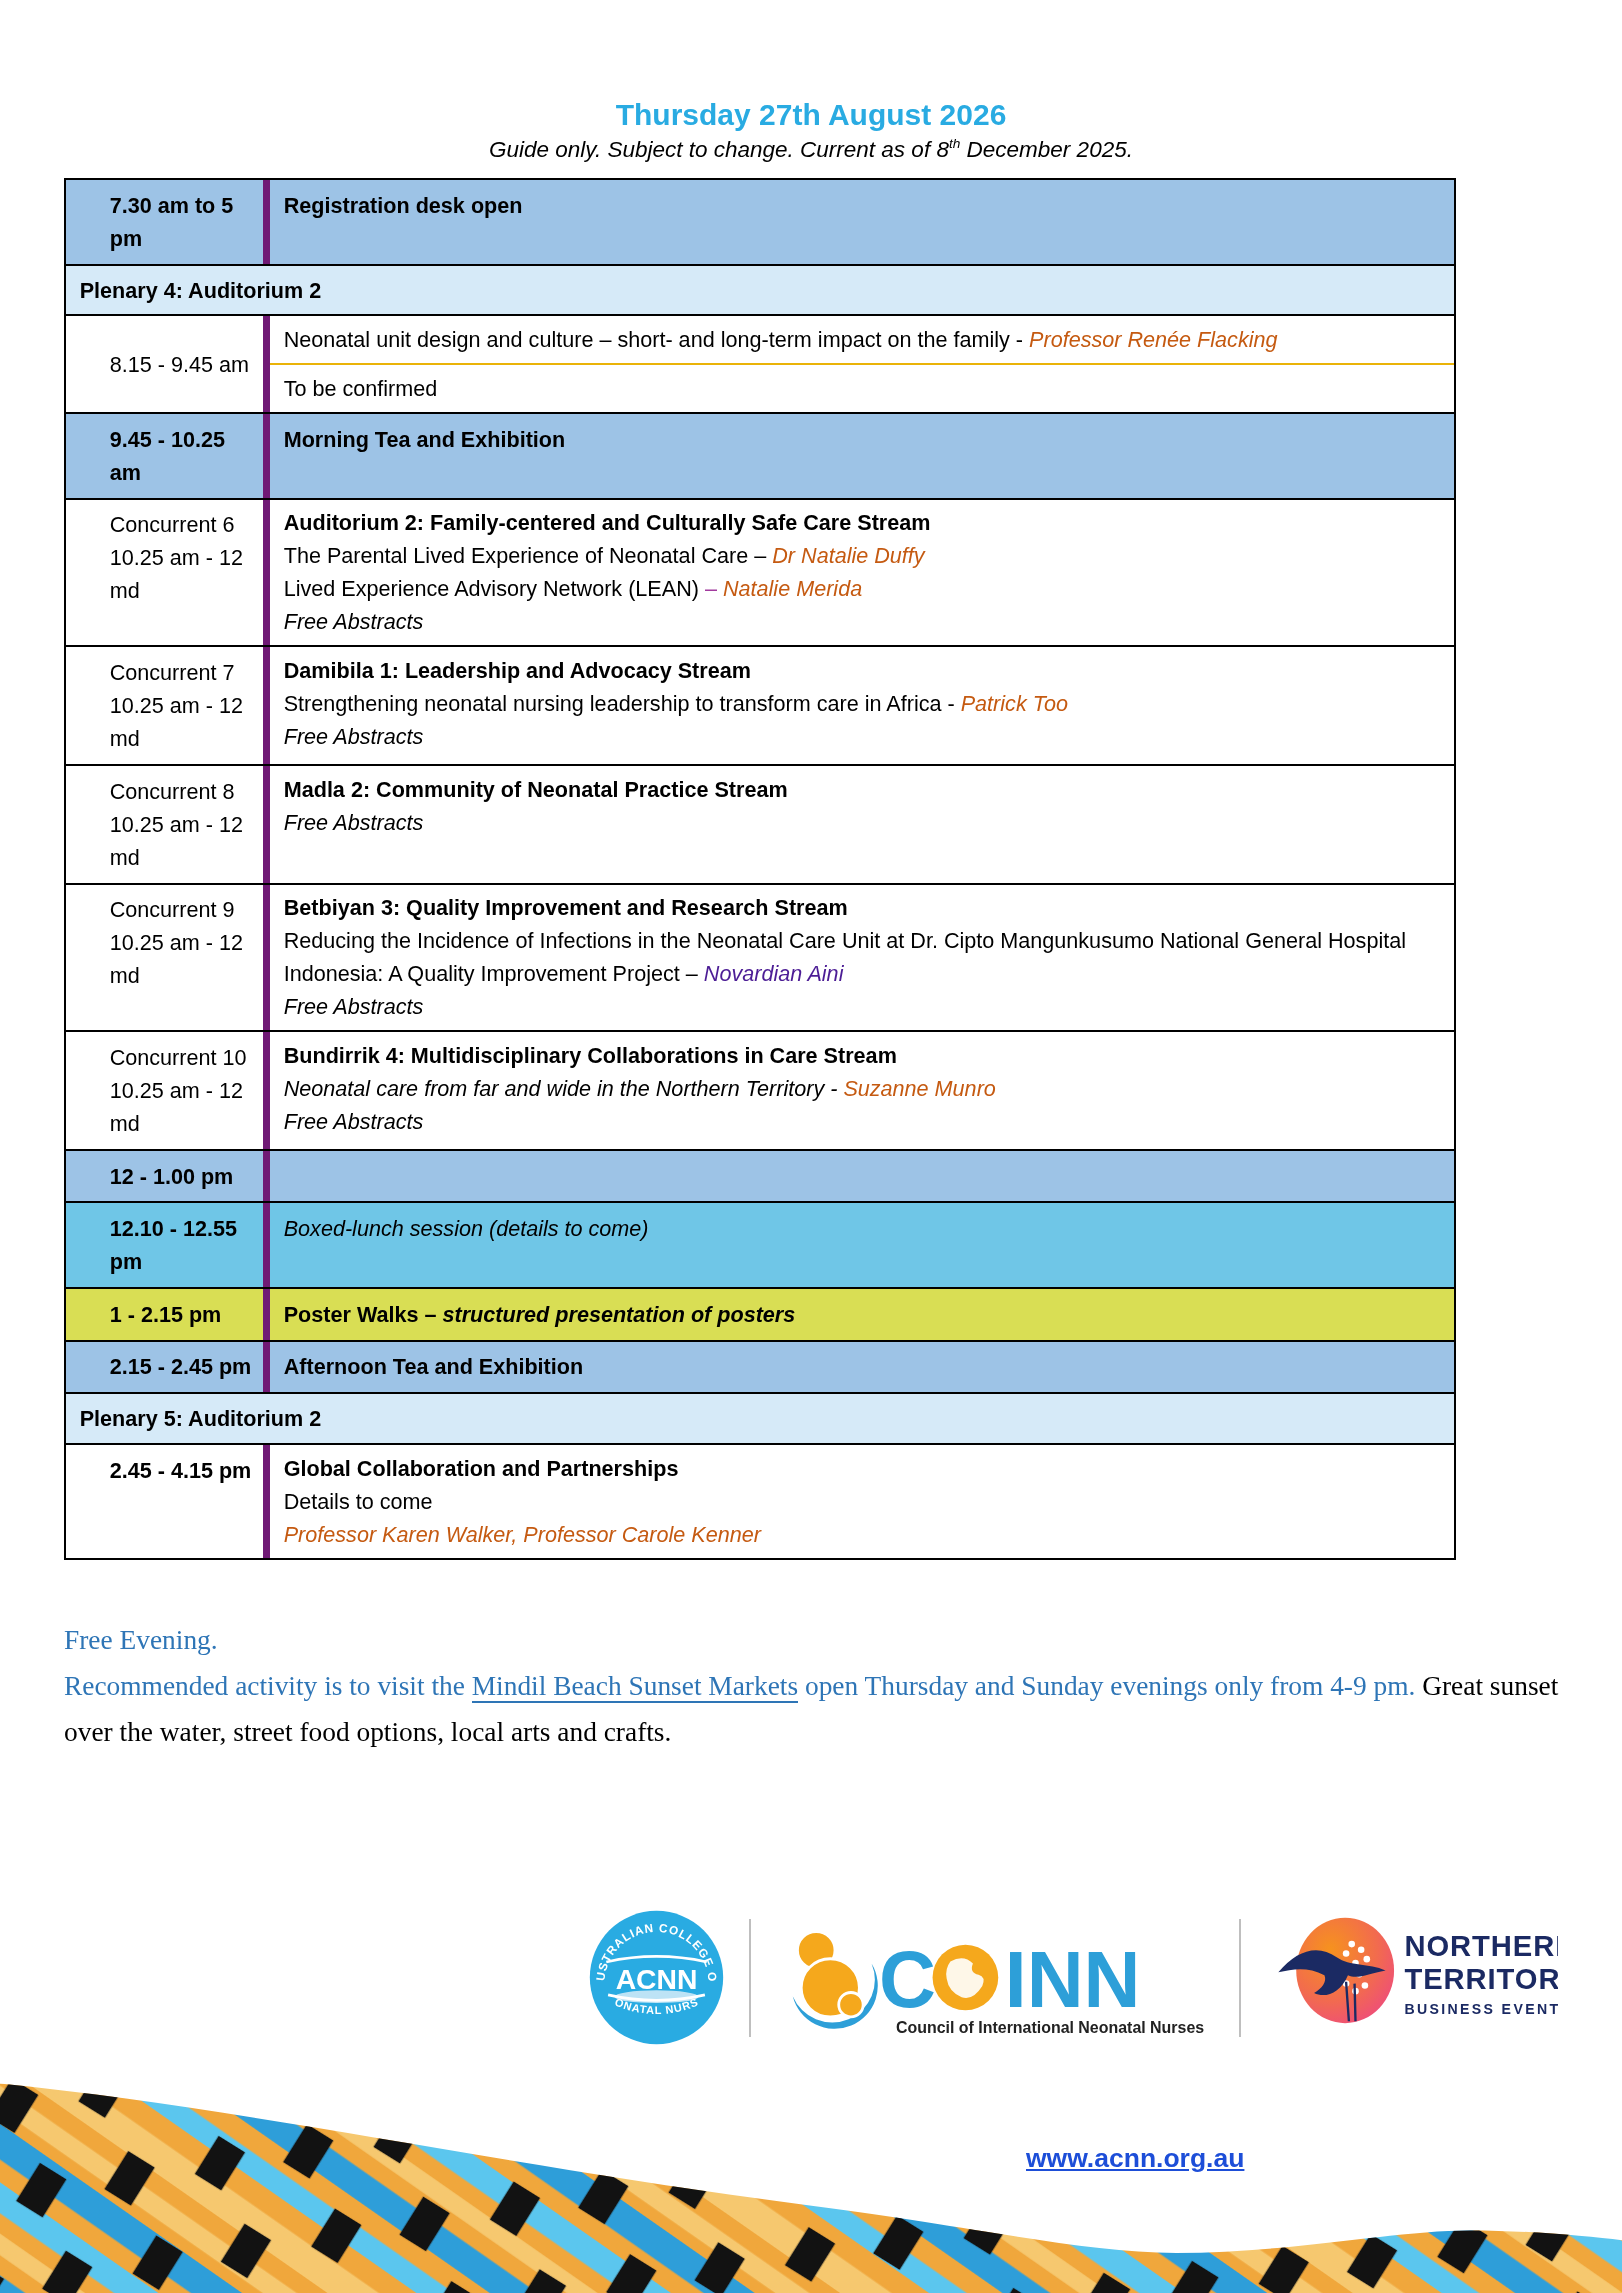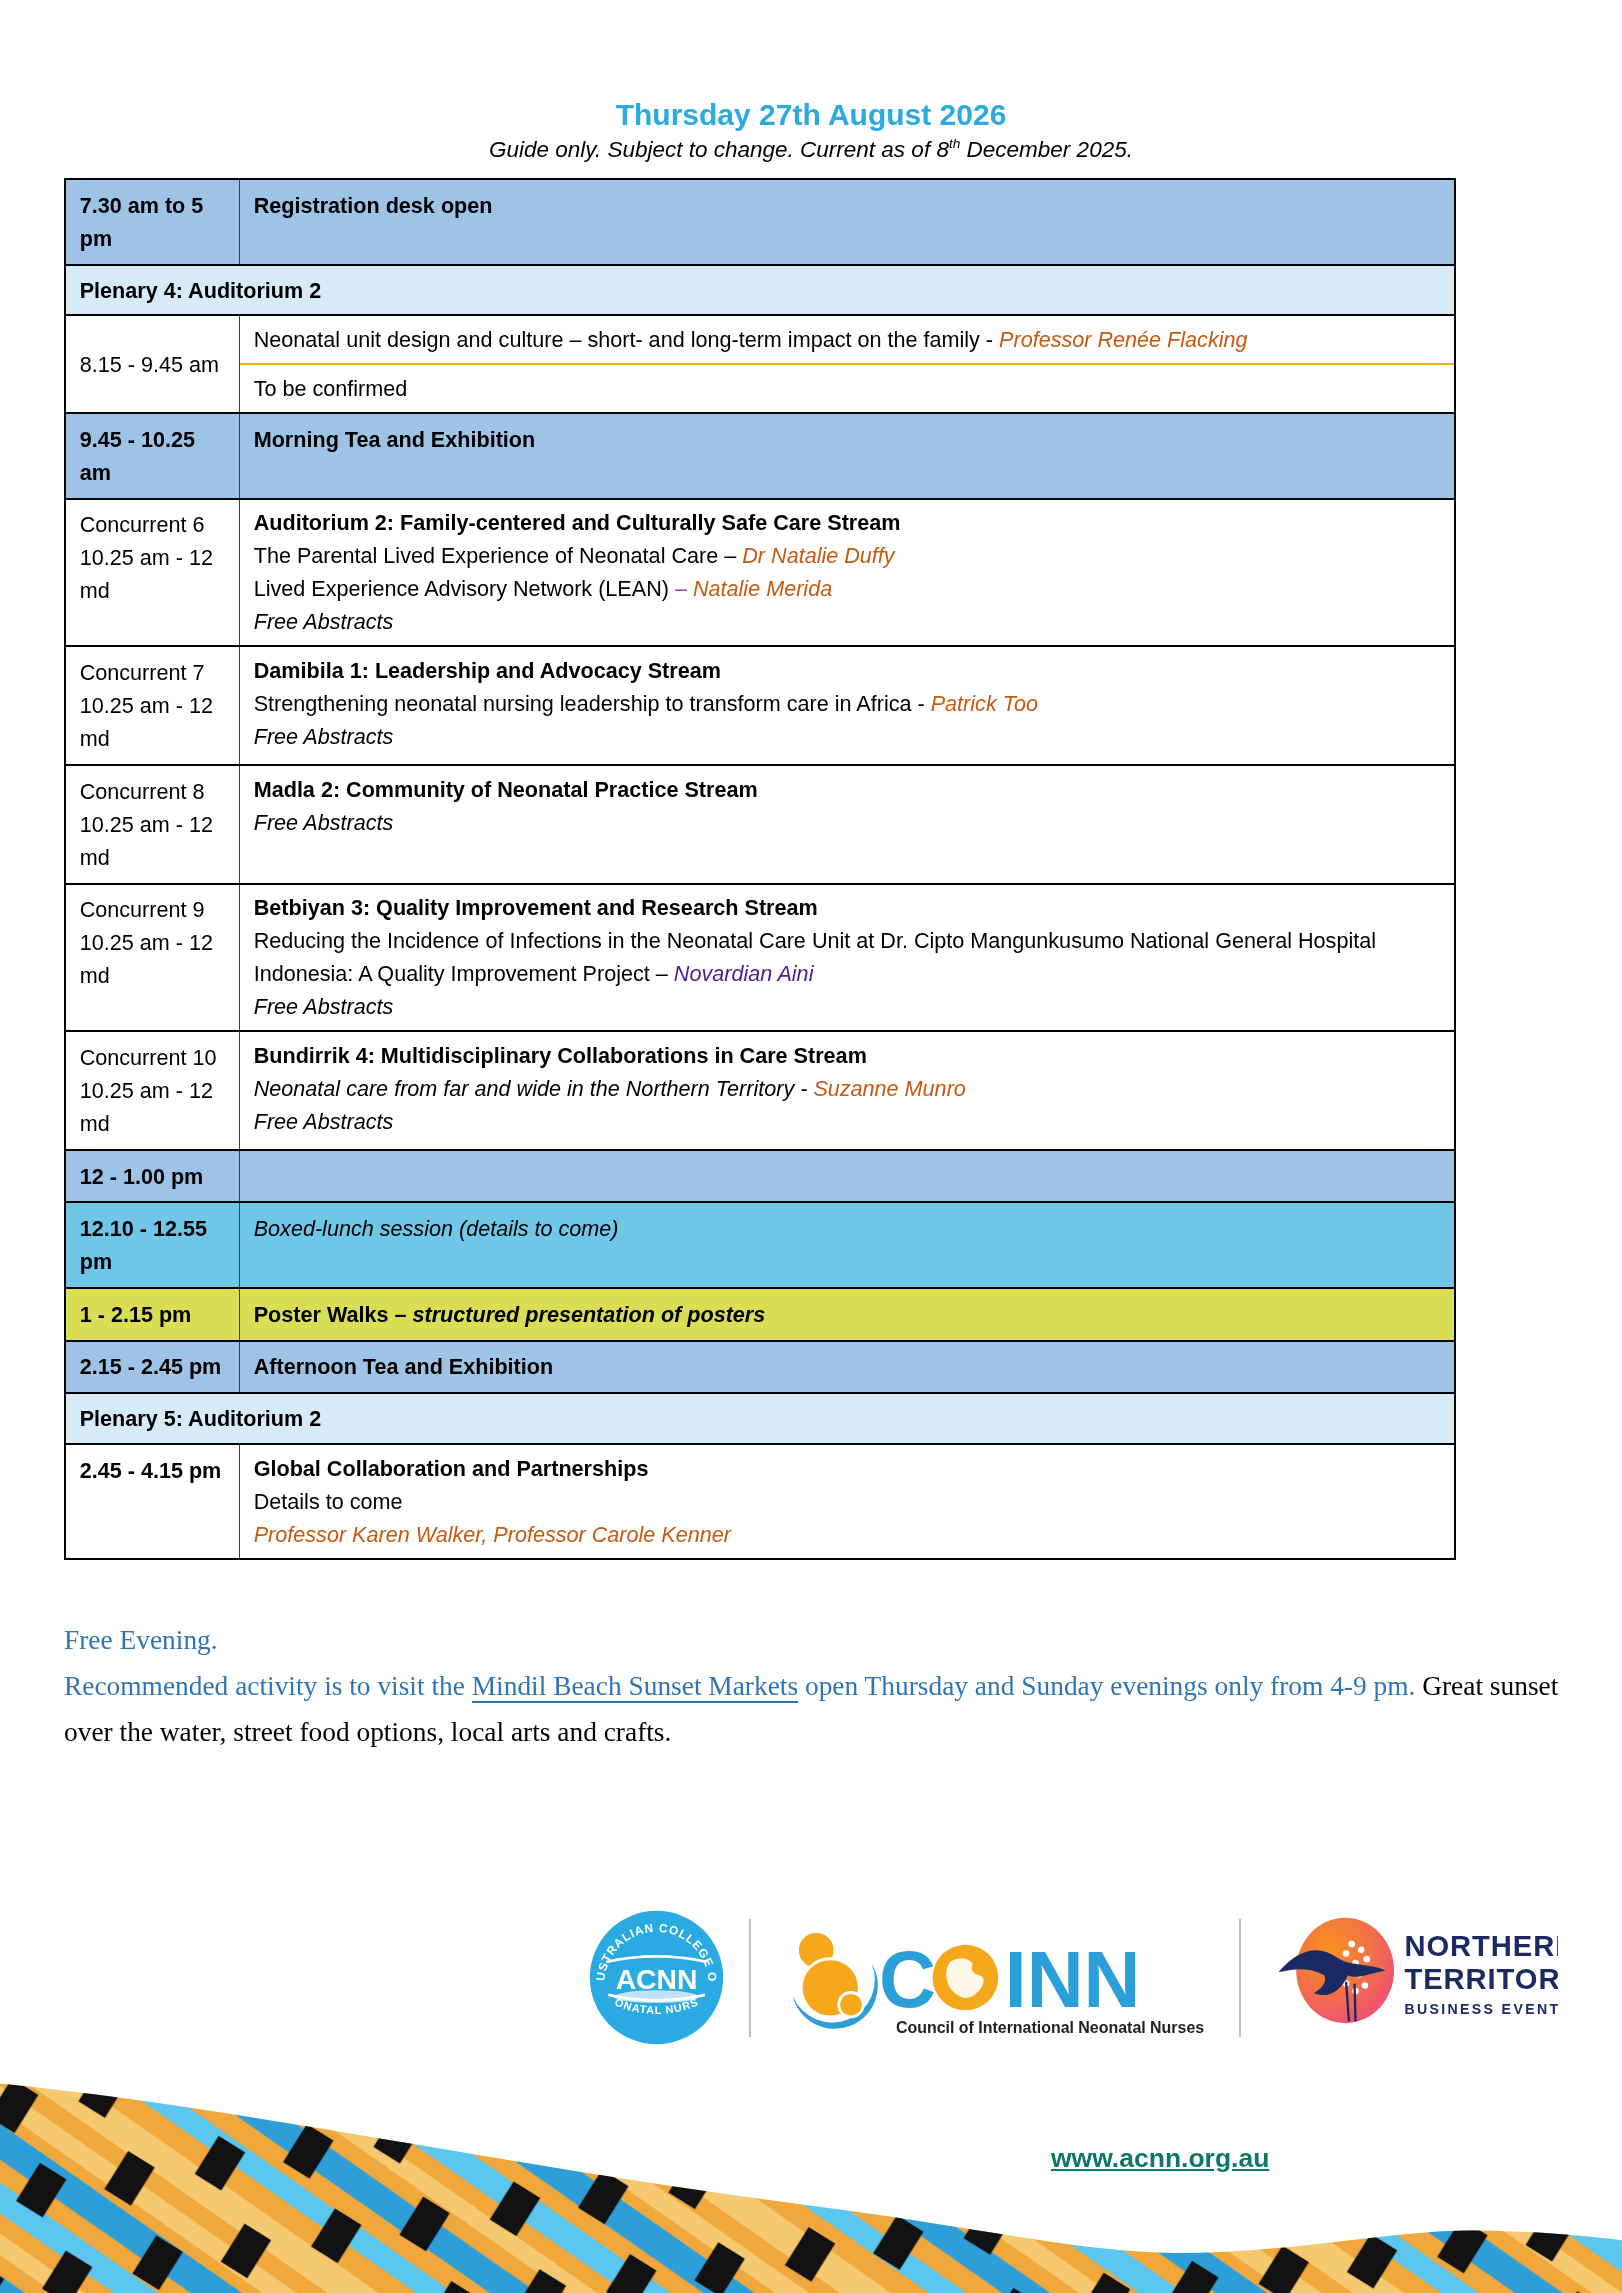--- a/index.html
+++ b/index.html
@@ -20,22 +20,22 @@
     font-size:21.6px;line-height:33px;
   }
   .trow{display:flex;border-bottom:2px solid #000;background:#fff;}
   .trow:last-child{border-bottom:none;}
   .bg-blue{background:#9DC3E6;}
   .bg-pale{background:#D6EAF8;}
   .bg-sky{background:#6FC6E7;}
   .bg-yellow{background:#D9DE54;}
   .bg-white{background:#ffffff;}
   .time-cell{
-    width:174px;min-width:174px;border-right:1px solid #701a75;box-sizing:border-box;
-    padding:8.8px 9.8px 8.8px 13.7px;display:flex;flex-direction:column;justify-content:flex-start;
+    width:174px;min-width:174px;border-right:7px solid #701a75;box-sizing:border-box;
+    padding:8.8px 9.8px 8.8px 13.7px;display:flex;flex-direction:column;justify-content:flex-start;margin-left:30px;
   }
   .trow.banner .time-cell, .trow.multi .time-cell{justify-content:center;}
   .trow.banner .time-cell{font-weight:700;}
   .time-bold .time-cell{font-weight:700;}
   .content-cell{flex:1;display:flex;flex-direction:column;}
   .subcell{padding:6.9px 13.7px;}
   .subcell.divided{border-bottom:2px solid #eab308;}
   .trow.banner .subcell{padding:8.8px 13.7px;display:flex;align-items:center;}
   .section-cell{padding:7.8px 13.7px;font-weight:700;}
   .line{min-height:33px;}
@@ -47,22 +47,22 @@
   .free-evening .black-text{color:#000;}
   .mindil-link{
     color:#2E75B6;text-decoration:none;border-bottom:2.9px solid #2E75B6;cursor:pointer;
   }
   
   .logos{
     position:absolute;top:1909px;left:588px;display:flex;align-items:center;gap:23.5px;
   }
   .logo-sep{width:2px;height:118px;background:#BFBFBF;}
   .website{
-    position:absolute;top:2143px;left:1051px;
-    font-size:26.5px;font-weight:700;color:#0f766e;text-decoration:underline;cursor:pointer;
+    position:absolute;top:2143px;left:1026px;
+    font-size:26.5px;font-weight:700;color:#1d4ed8;text-decoration:underline;cursor:pointer;
     font-family:"Liberation Sans",sans-serif;
   }
   .wave{position:absolute;left:0;bottom:0;width:1622px;height:230px;display:block;}
 </style>
 </head>
 <body>
 
 <div class="title">Thursday 27th August 2026</div>
 
 <div class="subtitle"><span>Guide only. Subject to change. Current as of 8</span><sup>th</sup><span> December 2025.</span></div>

